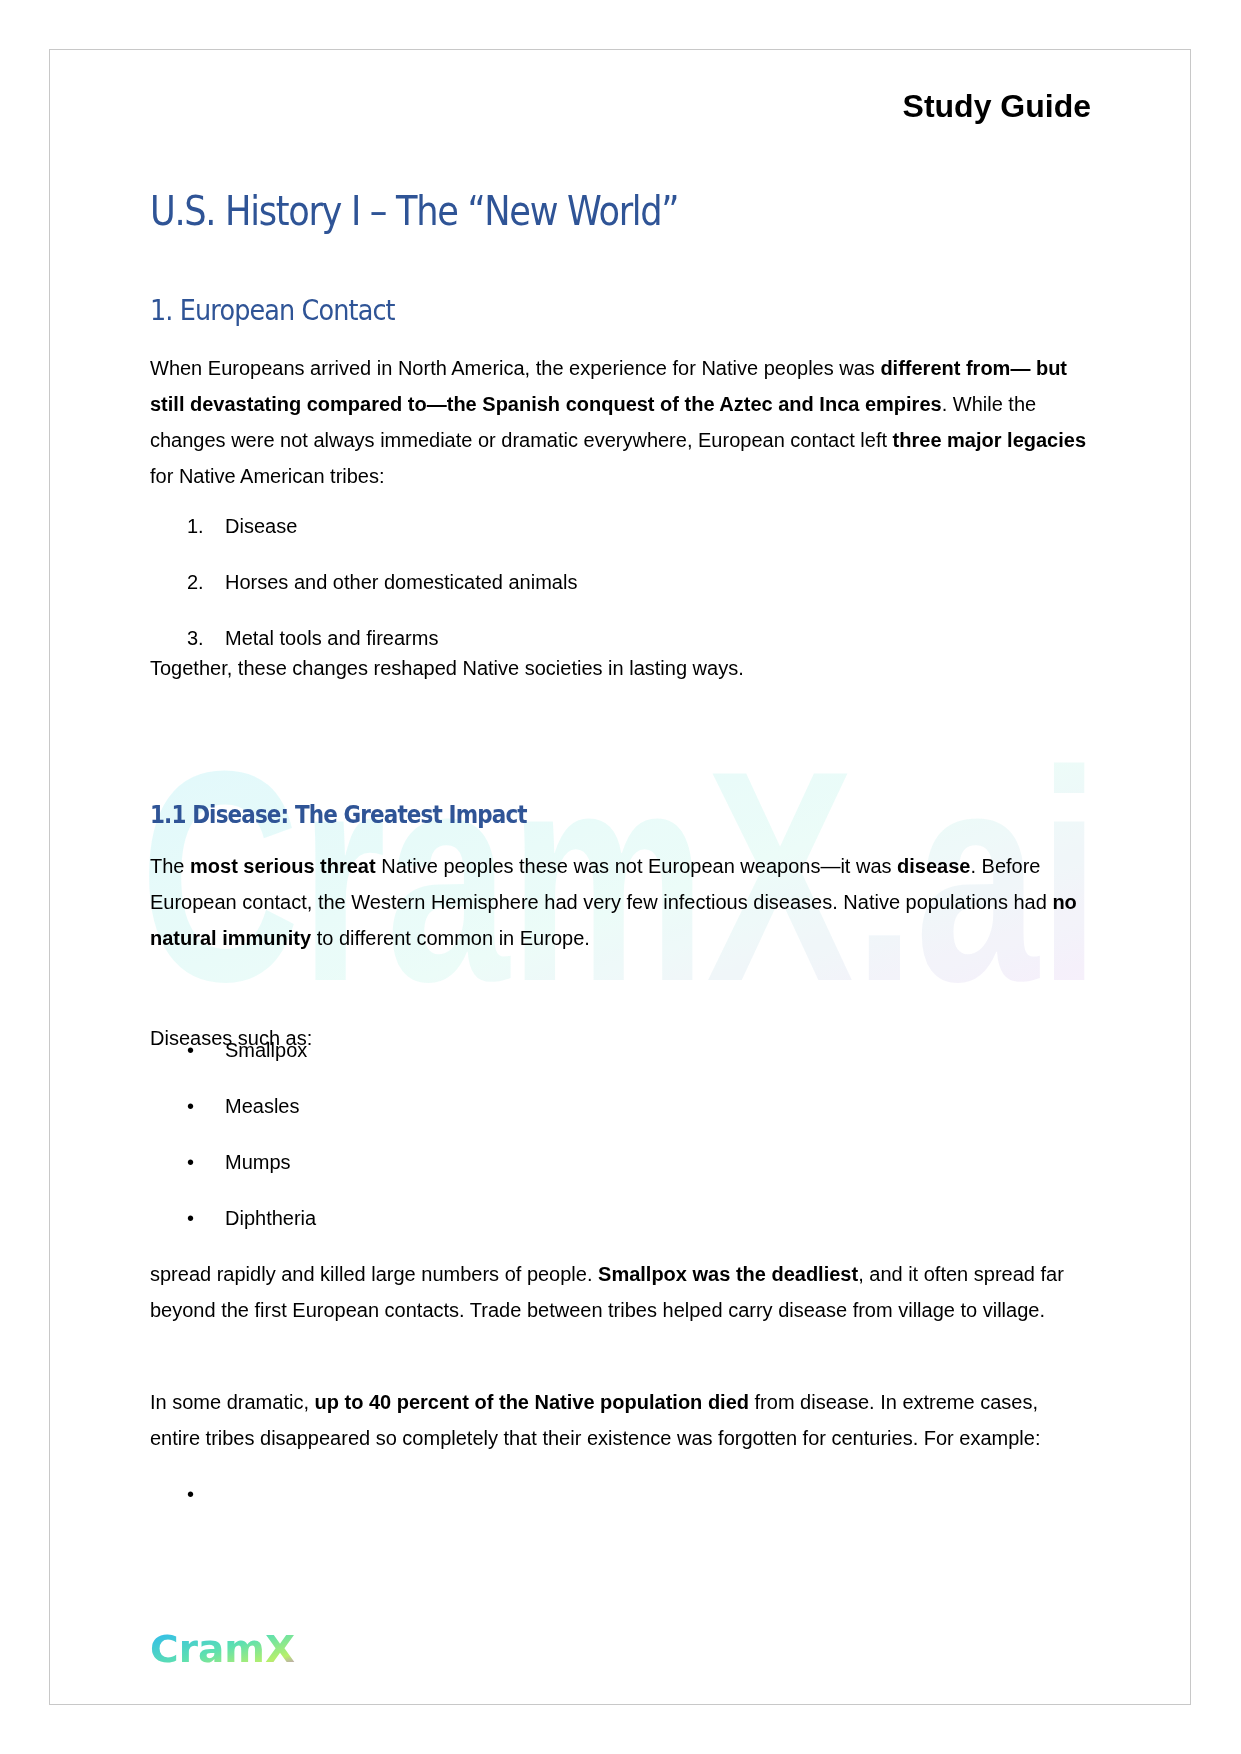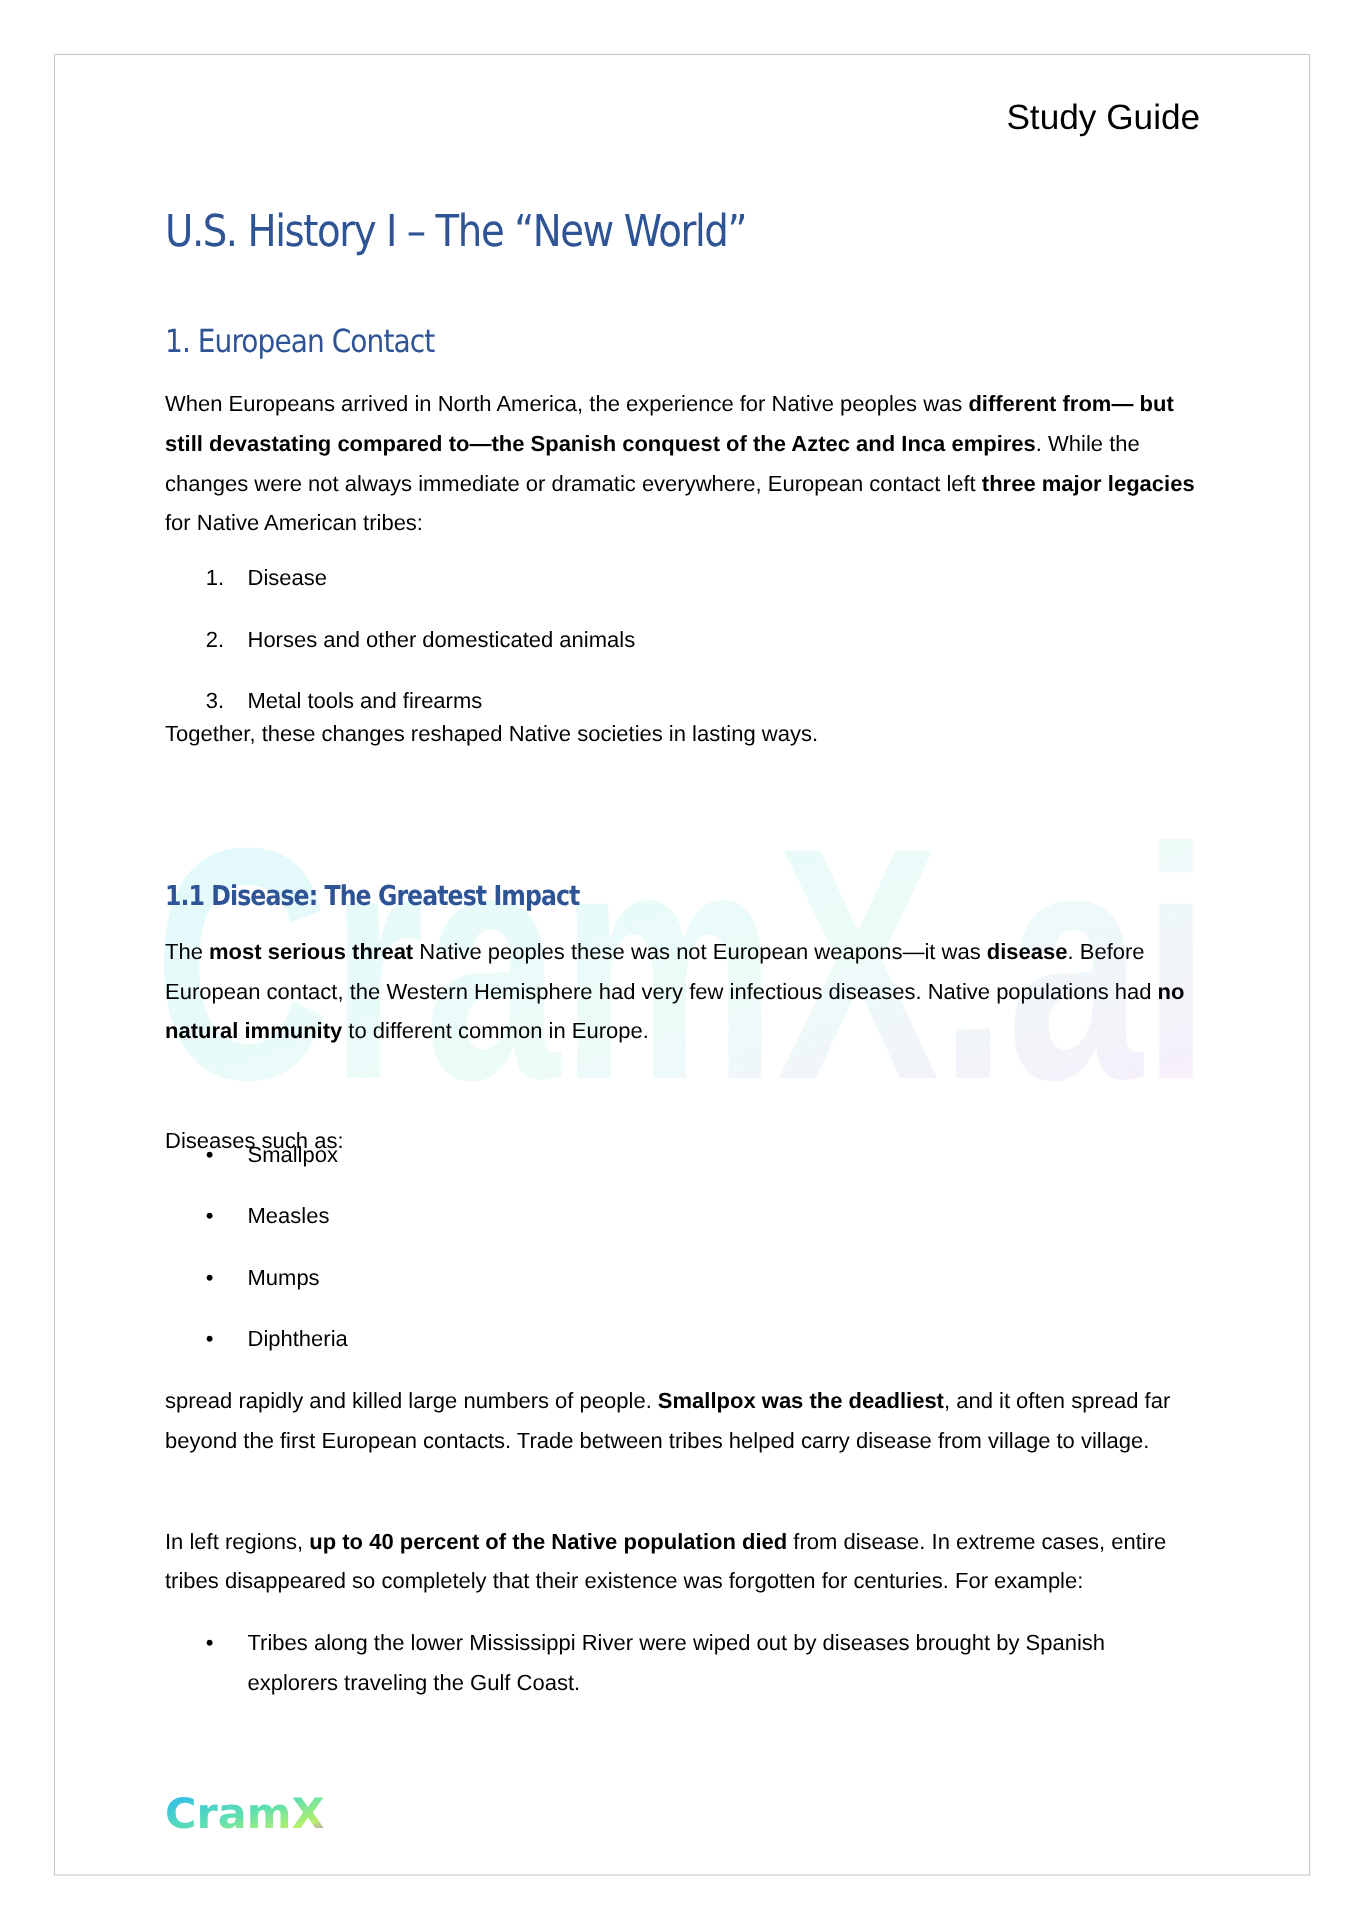--- a/index.html
+++ b/index.html
@@ -1,19 +1,19 @@
 <!DOCTYPE html>
 <html><head>
 <meta charset="utf-8">
 <style>
   html, body { margin:0; padding:0; background:#ffffff; }
   body { width:1241px; height:1754px; position:relative; overflow:hidden; font-family:"Liberation Sans", sans-serif; color:#000; }
   .page { position:absolute; left:49px; top:49px; width:1142px; height:1656px; border:1px solid #c8c8c8; box-sizing:border-box; }
   .watermark { position:absolute; left:140px; top:760px; width:960px; height:240px; z-index:0; pointer-events:none; }
-  .study-guide { position:absolute; right:150px; top:88px; font-size:32px; font-weight:normal; z-index:2; }
+  .study-guide { position:absolute; right:150px; top:88px; font-size:32px; font-weight:bold; z-index:2; }
   .content { position:absolute; left:150px; top:0; width:940px; z-index:2; }
   .title { position:absolute; top:188px; left:0; font-size:40px; color:#2f5496; font-family:"DejaVu Sans", sans-serif; letter-spacing:-1.5px; font-weight:normal; white-space:nowrap; transform:scaleX(0.88); transform-origin:left; }
   .h1 { position:absolute; top:293px; left:0; font-size:29px; color:#2f5496; font-family:"DejaVu Sans", sans-serif; letter-spacing:-1px; white-space:nowrap; transform:scaleX(0.88); transform-origin:left; }
   .h2 { position:absolute; top:800px; left:0; font-size:25px; color:#2f5496; font-weight:bold; font-family:"DejaVu Sans", sans-serif; letter-spacing:-1px; white-space:nowrap; transform:scaleX(0.86); transform-origin:left; }
   .para { position:absolute; left:0; width:940px; font-size:20px; line-height:36px; }
   .list { position:absolute; left:0; width:940px; font-size:20px; margin:0; padding:0; list-style:none; }
   .list li { position:relative; padding-left:75px; line-height:36px; }
   .list .marker { position:absolute; left:37px; top:0; }
   .footer-logo { position:absolute; left:150px; top:1622px; z-index:2; }
 </style>
@@ -58,24 +58,24 @@
 
   <ul class="list" style="top:1032px">
       <li><span class="marker">•</span><span>Smallpox</span></li>
       <li style="margin-top: 20px;"><span class="marker">•</span><span>Measles</span></li>
       <li style="margin-top: 20px;"><span class="marker">•</span><span>Mumps</span></li>
       <li style="margin-top: 20px;"><span class="marker">•</span><span>Diphtheria</span></li>
     </ul>
 
   <div class="para" style="top:1256px"><span>spread rapidly and killed large numbers of people. </span><b>Smallpox was the deadliest</b><span>, and it often spread far beyond the first European contacts. Trade between tribes helped carry disease from village to village.</span></div>
 
-  <div class="para" style="top:1384px"><span>In left regions, </span><b>up to 40 percent of the Native population died</b><span> from disease. In extreme cases, entire tribes disappeared so completely that their existence was forgotten for centuries. For example:</span></div>
+  <div class="para" style="top:1384px"><span>In some dramatic, </span><b>up to 40 percent of the Native population died</b><span> from disease. In extreme cases, entire tribes disappeared so completely that their existence was forgotten for centuries. For example:</span></div>
 
   <ul class="list" style="top:1476px">
-      <li><span class="marker">•</span><span>Tribes along the lower Mississippi River were wiped out by diseases brought by Spanish explorers traveling the Gulf Coast.</span></li>
+      <li><span class="marker">•</span></li>
     </ul>
 </div>
 
 <svg class="footer-logo" width="150" height="50" viewBox="0 0 150 50">
   <defs>
     <linearGradient id="lg" x1="0" y1="0" x2="1" y2="1">
       <stop offset="0" stop-color="#29b6f6"></stop>
       <stop offset="0.5" stop-color="#5ee0b0"></stop>
       <stop offset="0.8" stop-color="#b8f06a"></stop>
       <stop offset="1" stop-color="#c45cf0"></stop>

